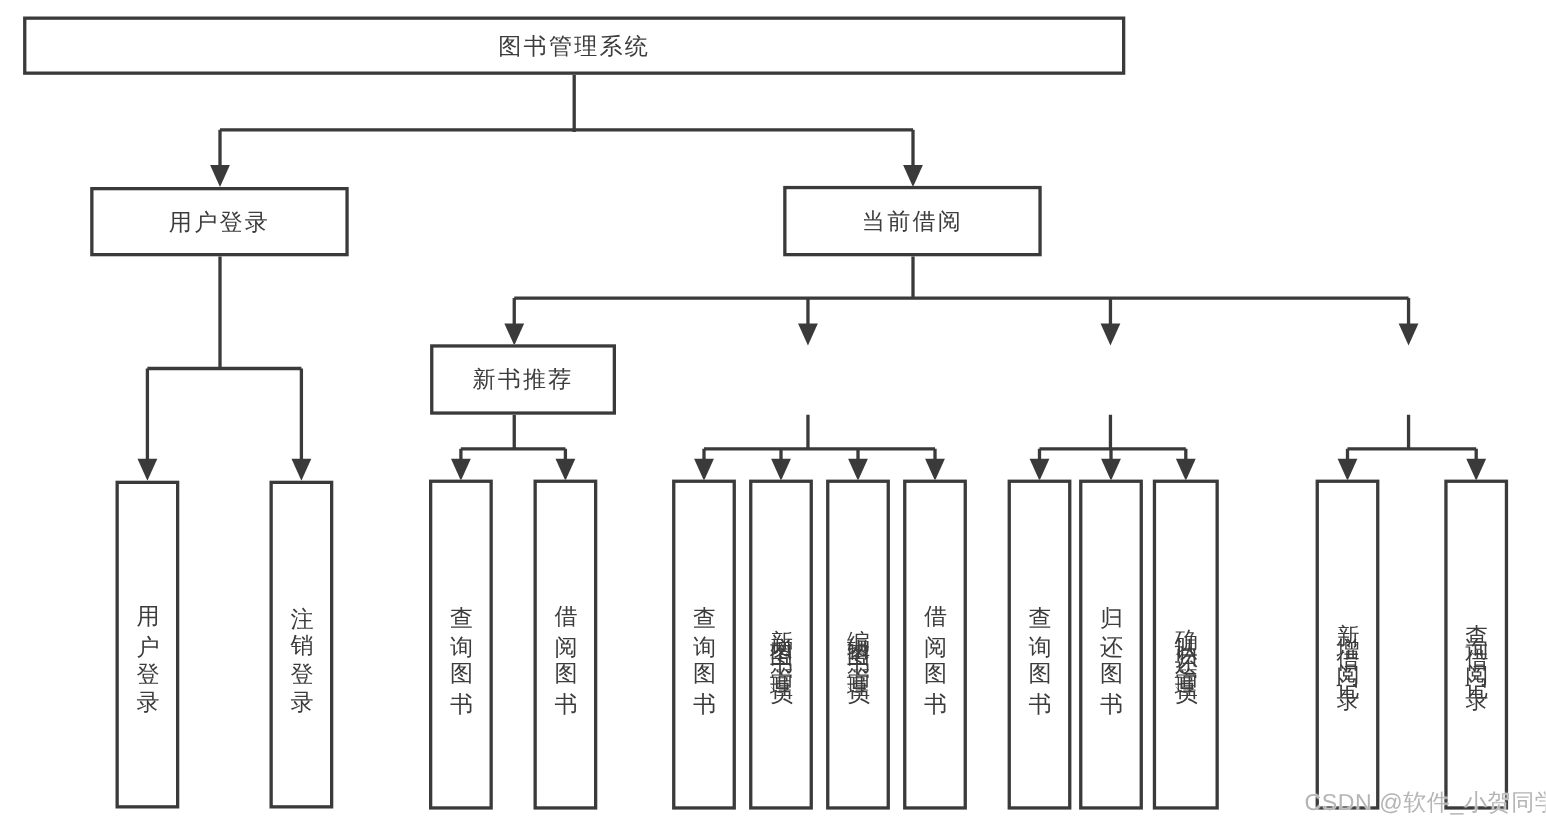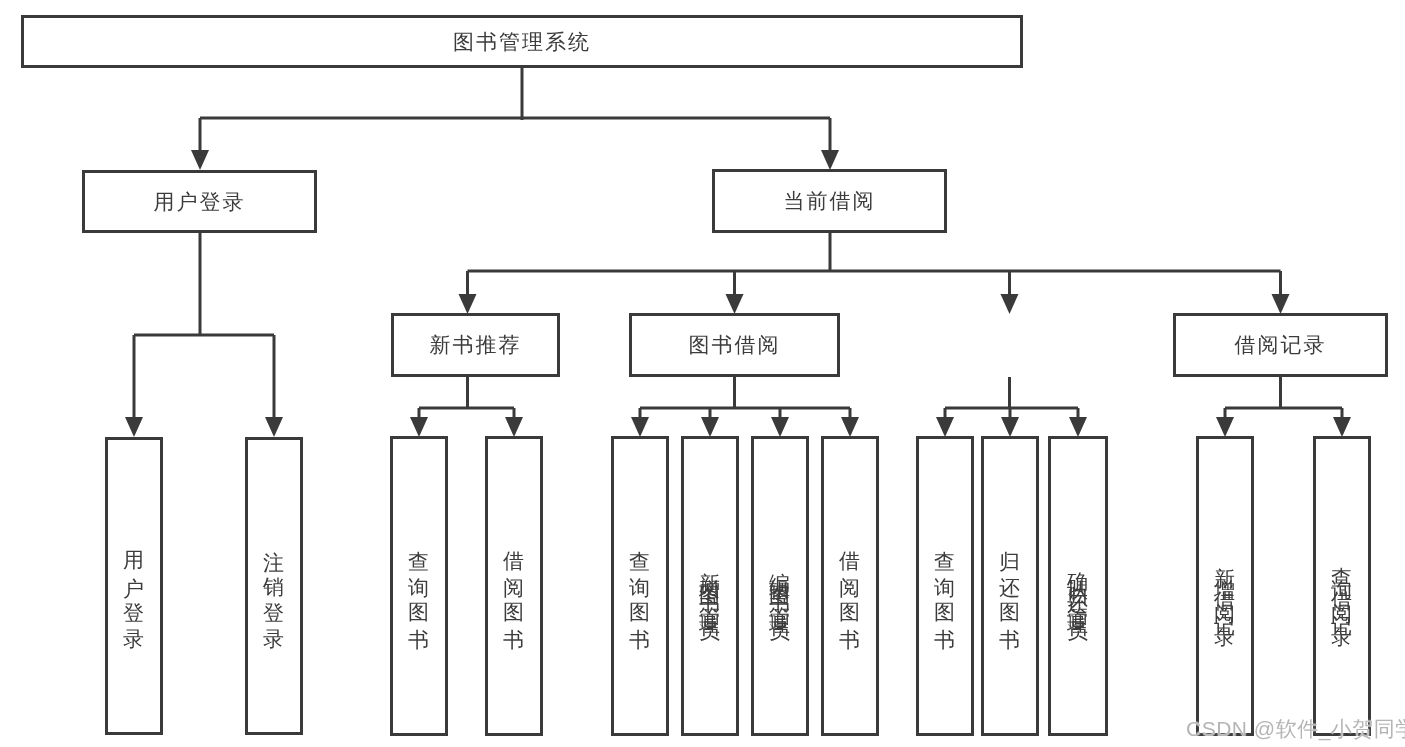--- a/index.html
+++ b/index.html
@@ -126,26 +126,20 @@
   <div class="box" style="left:82px; top:170px; width:235px; height:63px;">
     <span class="label">用户登录</span>
   </div>
   <div class="box" style="left:712px; top:169px; width:235px; height:64px;">
     <span class="label">当前借阅</span>
   </div>
 
   <div class="box" style="left:362px; top:313px; width:169px; height:64px;margin-left:29px;">
     <span class="label">新书推荐</span>
   </div>
-  <div class="box" style="left:629px; top:313px; width:211px; height:64px;">
-    <span class="label">图书借阅</span>
-  </div>
-  <div class="box" style="left:1173px; top:313px; width:215px; height:64px;">
-    <span class="label">借阅记录</span>
-  </div>
 
   <div class="box leaf s4" style="left:105px; top:437px; height:298px;">
     <span class="label">用户登录</span>
   </div>
   <div class="box leaf s4" style="left:245px; top:437px; height:298px;">
     <span class="label">注销登录</span>
   </div>
 
   <div class="box leaf s4" style="left:390px;">
     <span class="label">查询图书</span>

